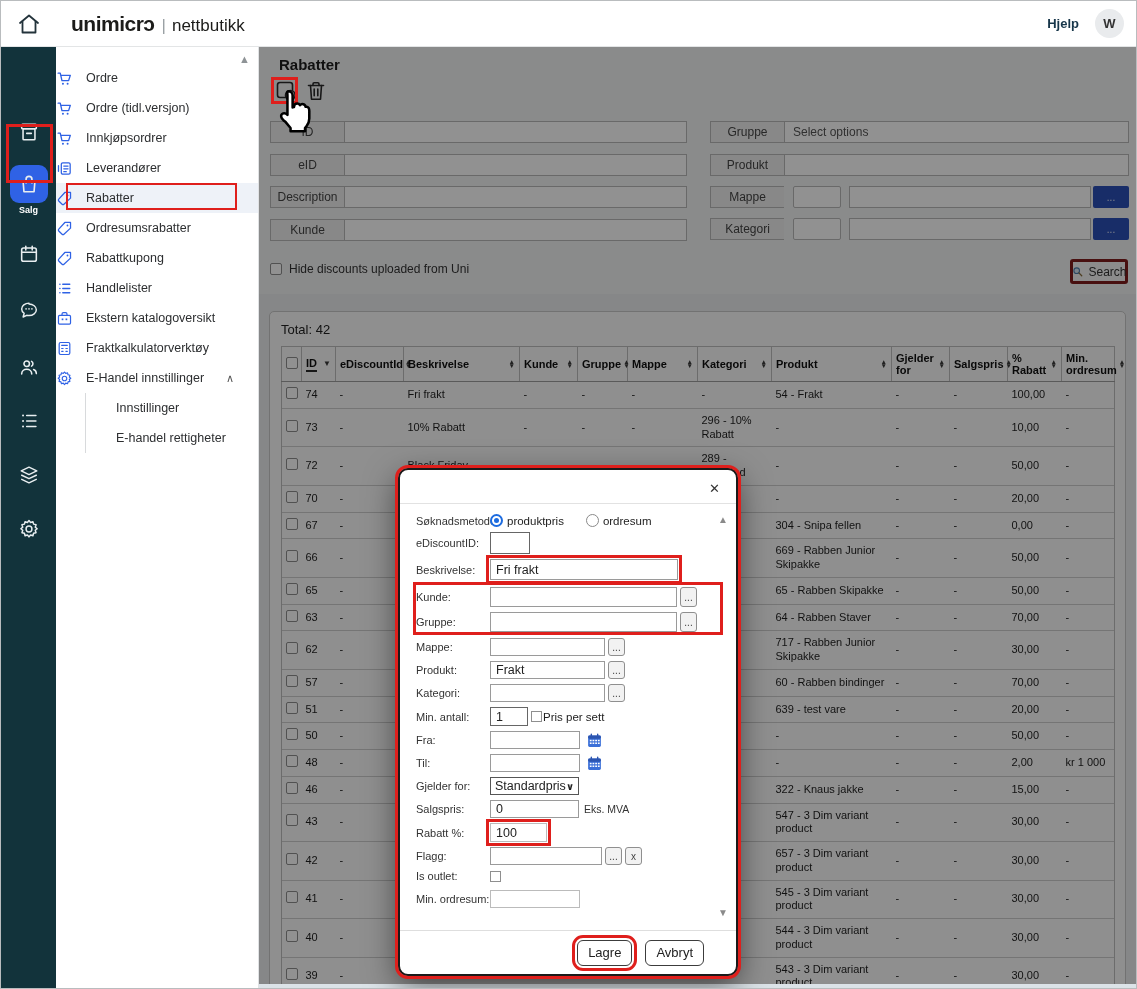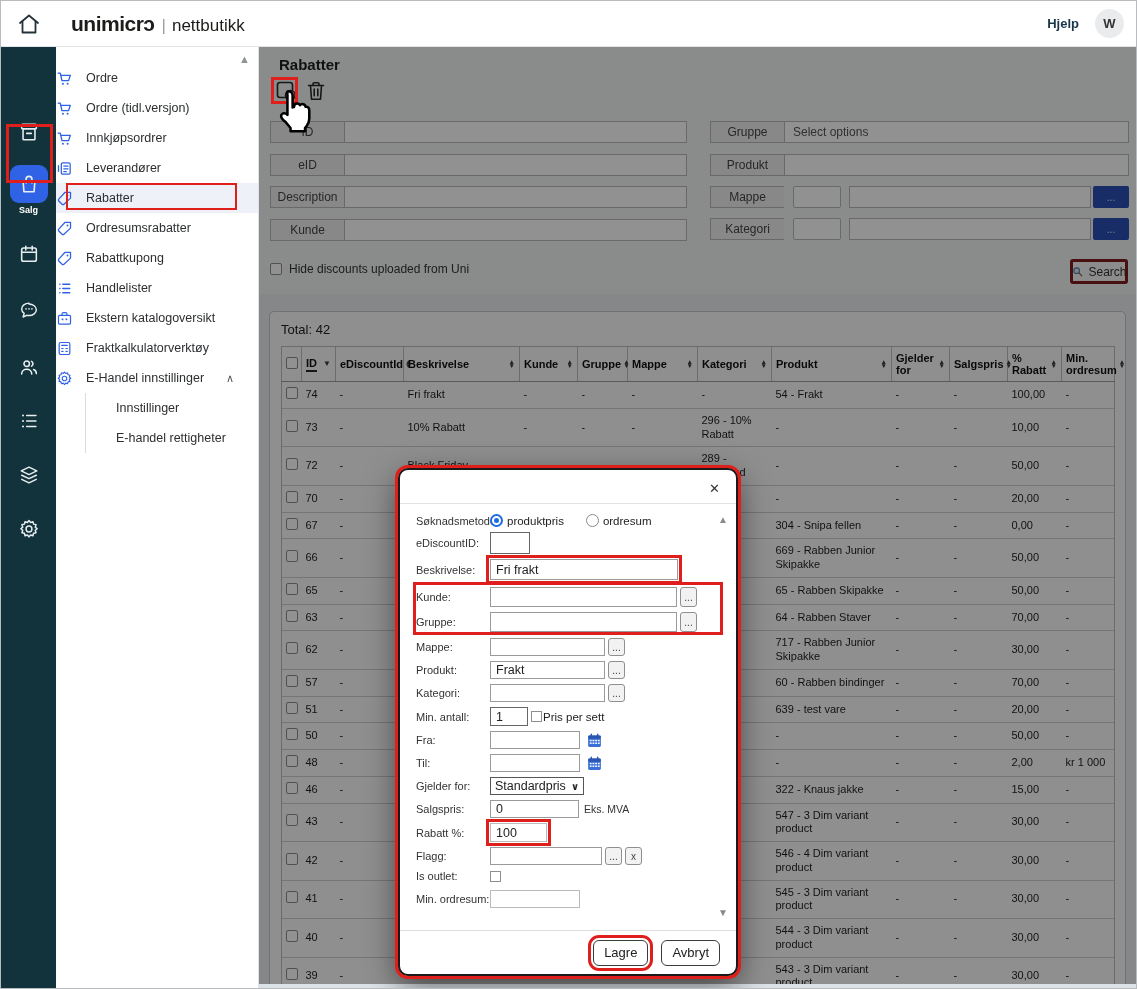--- a/index.html
+++ b/index.html
@@ -91,25 +91,25 @@
   .mlabel { width:74px; flex:none; font-size:11px; color:#333; }
   .minput { border:1px solid #9a9a9a; background:#fff; font-size:12.5px; color:#222; display:flex; align-items:center; padding-left:5px; height:20px; }
   .mbtn { width:17px; height:20px; border:1px solid #8f8f8f; background:#f2f2f2; border-radius:3px; font-size:10px; color:#444; display:flex; align-items:center; justify-content:center; margin-left:3px; cursor:pointer; }
   .radio { width:13px; height:13px; border:1px solid #8a8a8a; border-radius:50%; background:#fff; margin-right:4px; flex:none; position:relative; }
   .radio.on { border:2px solid #1d6ce0; }
   .radio.on::after { content:""; position:absolute; left:2px; top:2px; width:5px; height:5px; border-radius:50%; background:#1d6ce0; }
   .radio-lab { font-size:11.5px; color:#222; margin-right:22px; }
   .mcheck { width:11px; height:11px; border:1px solid #8f8f8f; background:#fff; flex:none; }
   .cal-ic { width:17px; height:17px; margin-left:6px; flex:none; }
   .cal-ic svg { width:17px; height:17px; }
-  .mselect { height:18px; border:1px solid #555; display:flex; align-items:center; font-size:12.5px; font-weight:400; color:#222; padding:4px 4px; gap:5px; }
+  .mselect { height:18px; border:1px solid #555; display:flex; align-items:center; font-size:12.5px; font-weight:400; color:#222; padding:4px 4px; }
   .mselect .vchev { font-size:10px; font-weight:700; }
   .ann-outline { outline:3px solid #df1f1c; outline-offset:1px; }
   .kg-wrap { outline:3px solid #df1f1c; outline-offset:0px; margin:2px 0 6px 0; padding-top:2px; }
-  .modal-foot { position:absolute; left:0; right:0; bottom:0; height:44px; border-top:1px solid #dedede; display:flex; align-items:center; justify-content:flex-end; gap:13px; padding-right:16px; }
+  .modal-foot { position:absolute; left:0; right:0; bottom:0; height:44px; border-top:1px solid #dedede; display:flex; align-items:center; justify-content:flex-end; gap:13px; padding-right:32px; }
   .m-btn { height:26px; padding:0 10px; border:1.5px solid #3c3c3c; border-radius:6px; background:#fff; font-size:13px; color:#222; display:flex; align-items:center; cursor:pointer; }
   .m-btn.save { outline:3px solid #df1f1c; outline-offset:2px; }
 
   
   .cursor { position:absolute; left:274px; top:88px; width:38px; height:46px; z-index:60; pointer-events:none; }
 </style>
 </head>
 <body>
 
 <div class="topbar">
@@ -806,21 +806,21 @@
 
           <tr>
             <td><span class="cbx" style="display:inline-block;"></span></td>
             <td>42</td>
             <td>-</td>
             <td></td>
             <td></td>
             <td></td>
             <td></td>
             <td></td>
-            <td>546 - 4 Dim variant product</td>
+            <td>657 - 3 Dim variant product</td>
             <td>-</td>
             <td>-</td>
             <td>30,00</td>
             <td>-</td>
           </tr>
 
           <tr>
             <td><span class="cbx" style="display:inline-block;"></span></td>
             <td>41</td>
             <td>-</td>

